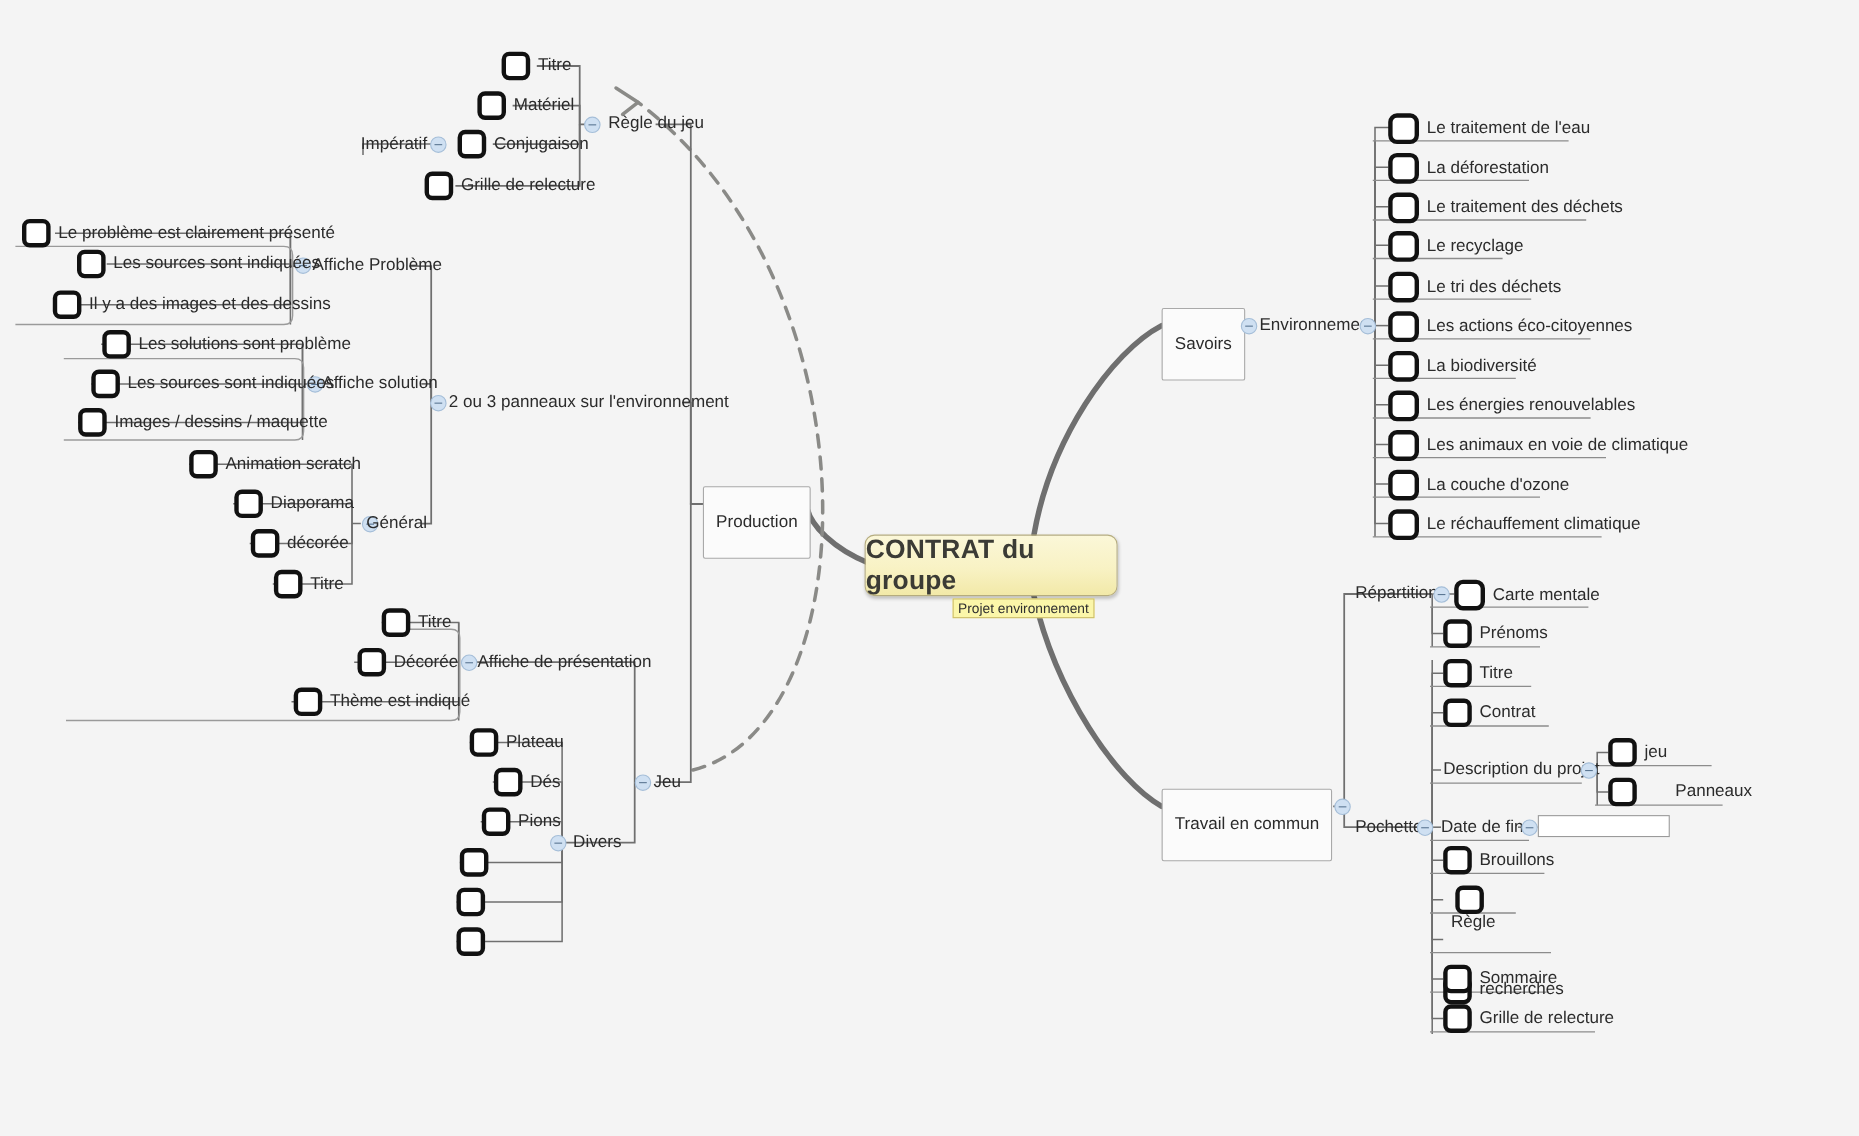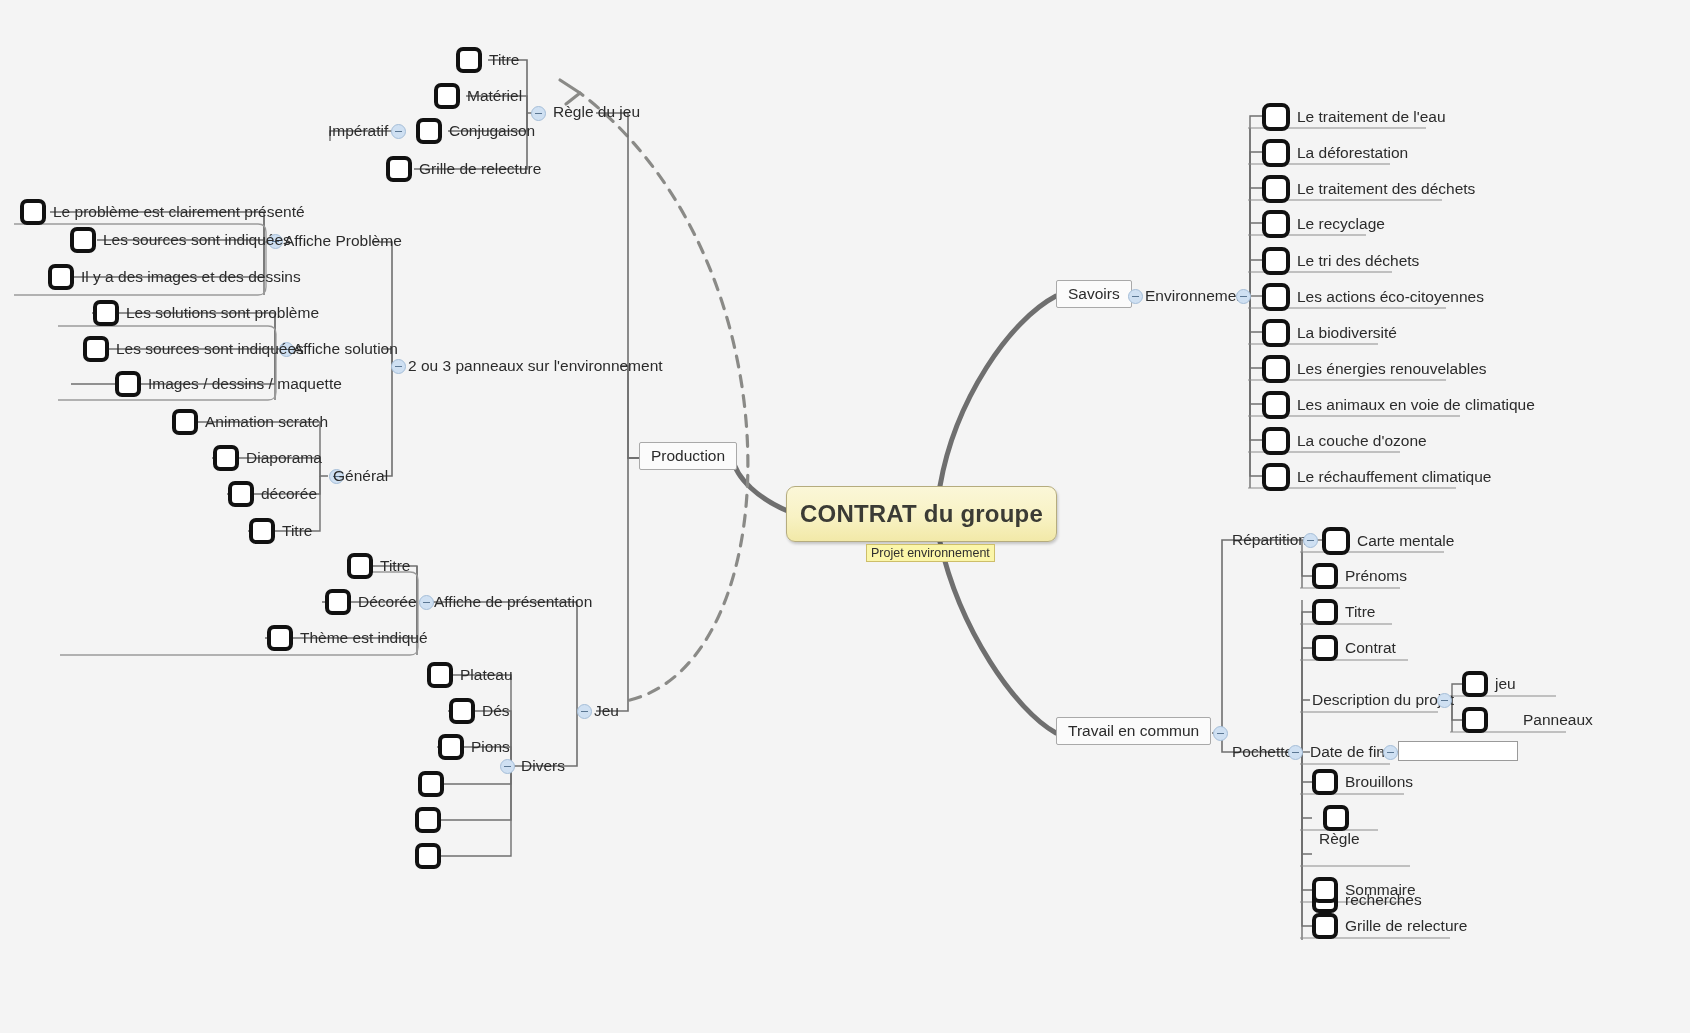--- a/index.html
+++ b/index.html
@@ -72,31 +72,31 @@
   .plain {
     font-size: 15.5px;
     color: #333333;
   }
 
   
   .boxed {
     border: 1px solid #a9a9a9;
     background: #fbfbfb;
     border-radius: 2px;
-    padding: 5px 11px;
+    padding: 24px 11px;
     font-size: 17px;
     color: #2f2f2f;
   }
 
   
   #root-node {
     position: absolute;
     left: 786px;
     top: 486px;
-    width: 271px;
+    width: 230px;
     height: 56px;
     border: 1px solid #b5ac7e;
     border-radius: 9px;
     background: linear-gradient(to bottom, #fbf7d8 0%, #f8f2c4 55%, #f2e9a8 100%);
     box-shadow: 1px 2px 3px rgba(0,0,0,0.20);
     display: flex;
     align-items: center;
     justify-content: center;
     box-sizing: border-box;
   }
@@ -350,21 +350,21 @@
       <span class="node-label">Affiche solution</span>
     </div>
     <div class="node" style="left:93px; top:300px;">
       <span class="cbx"></span>
       <span class="node-label">Les solutions sont problème</span>
     </div>
     <div class="node" style="left:83px; top:336px;">
       <span class="cbx"></span>
       <span class="node-label">Les sources sont indiquées</span>
     </div>
-    <div class="node" style="left:71px; top:371px;margin-left:44px;">
+    <div class="node" style="left:71px; top:371px;">
       <span class="cbx"></span>
       <span class="node-label">Images / dessins / maquette</span>
     </div>
 
     <div class="toggle" style="left:329px; top:469px;"></div>
     <div class="node plain no-box" style="left:333px; top:468px;">
       <span class="node-label">Général</span>
     </div>
     <div class="node" style="left:172px; top:409px;">
       <span class="cbx"></span>

